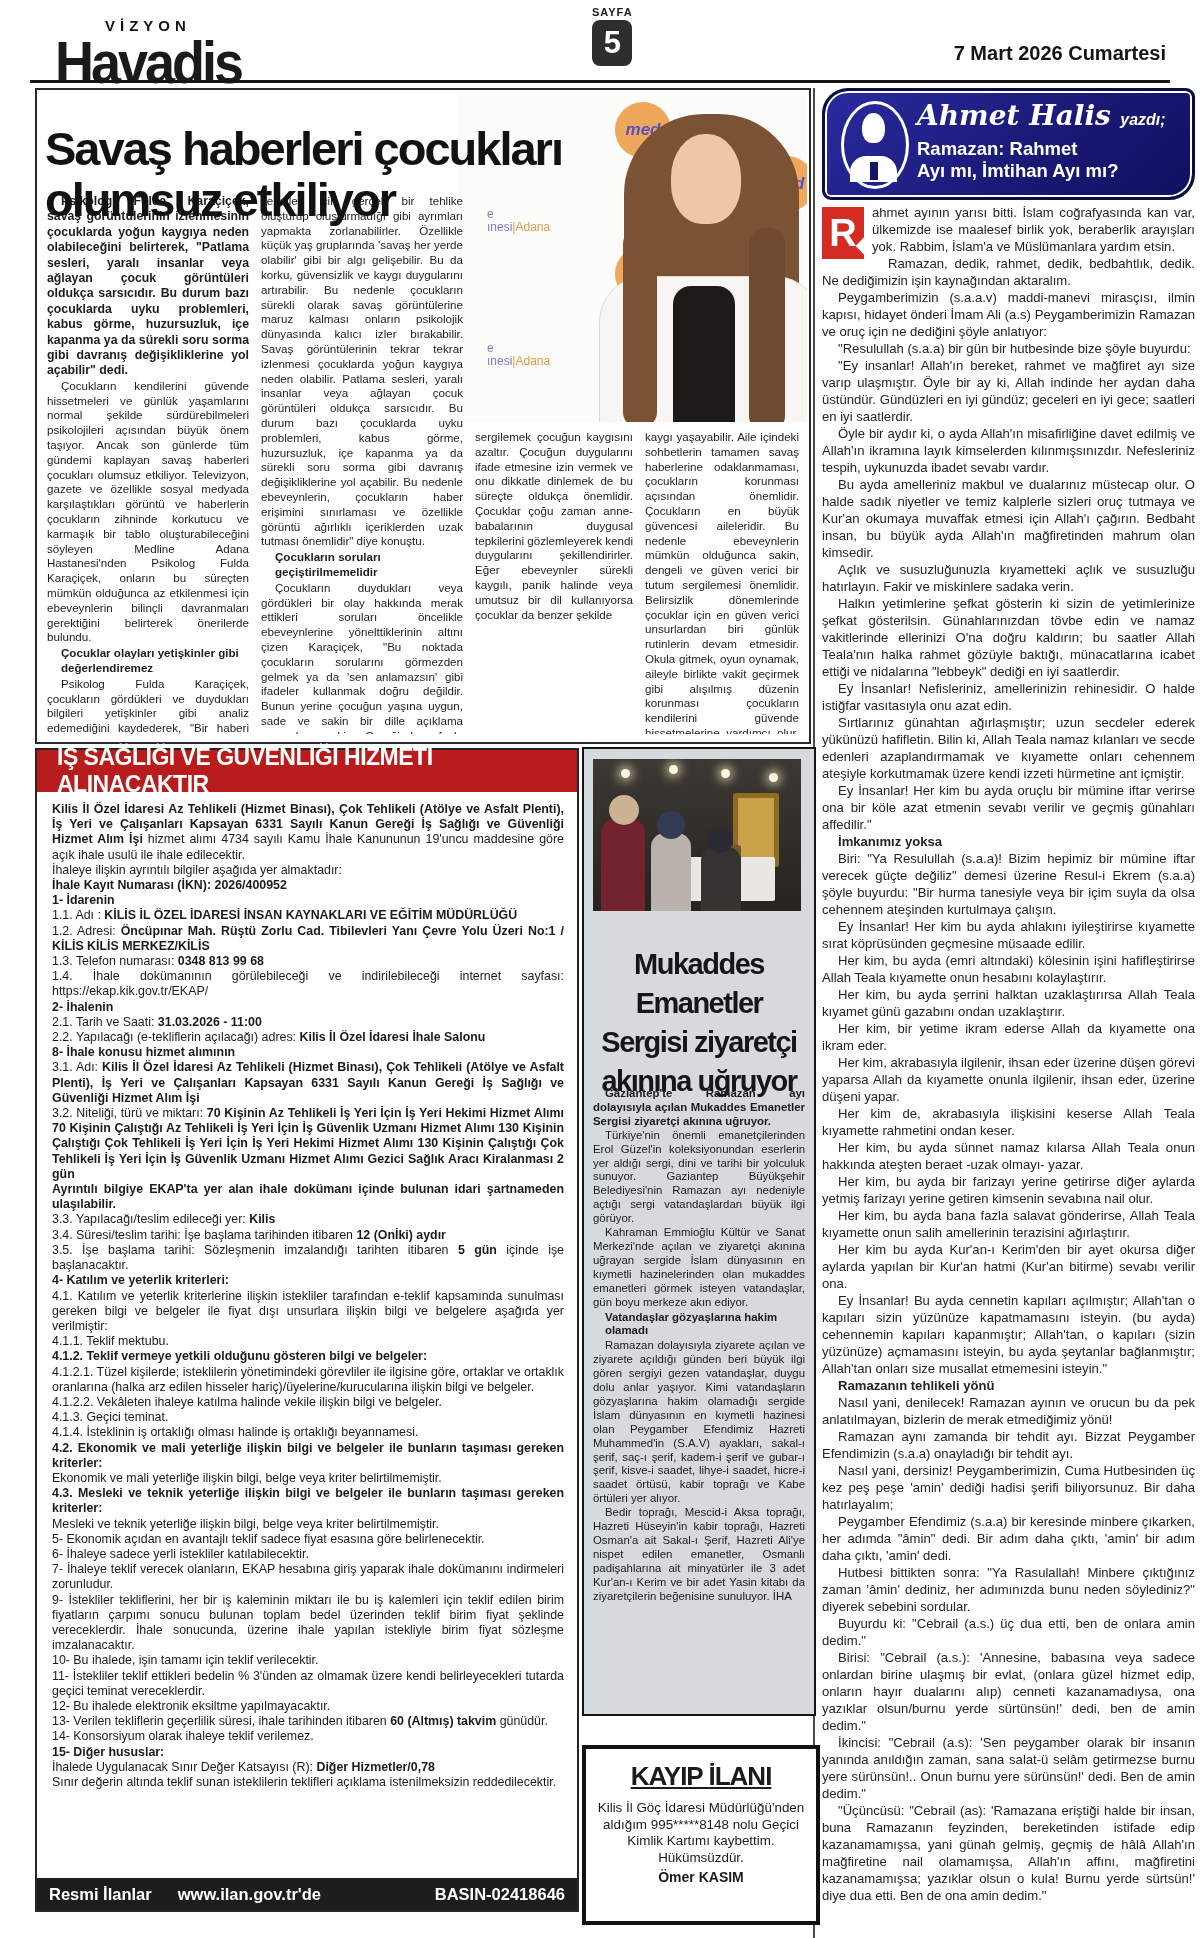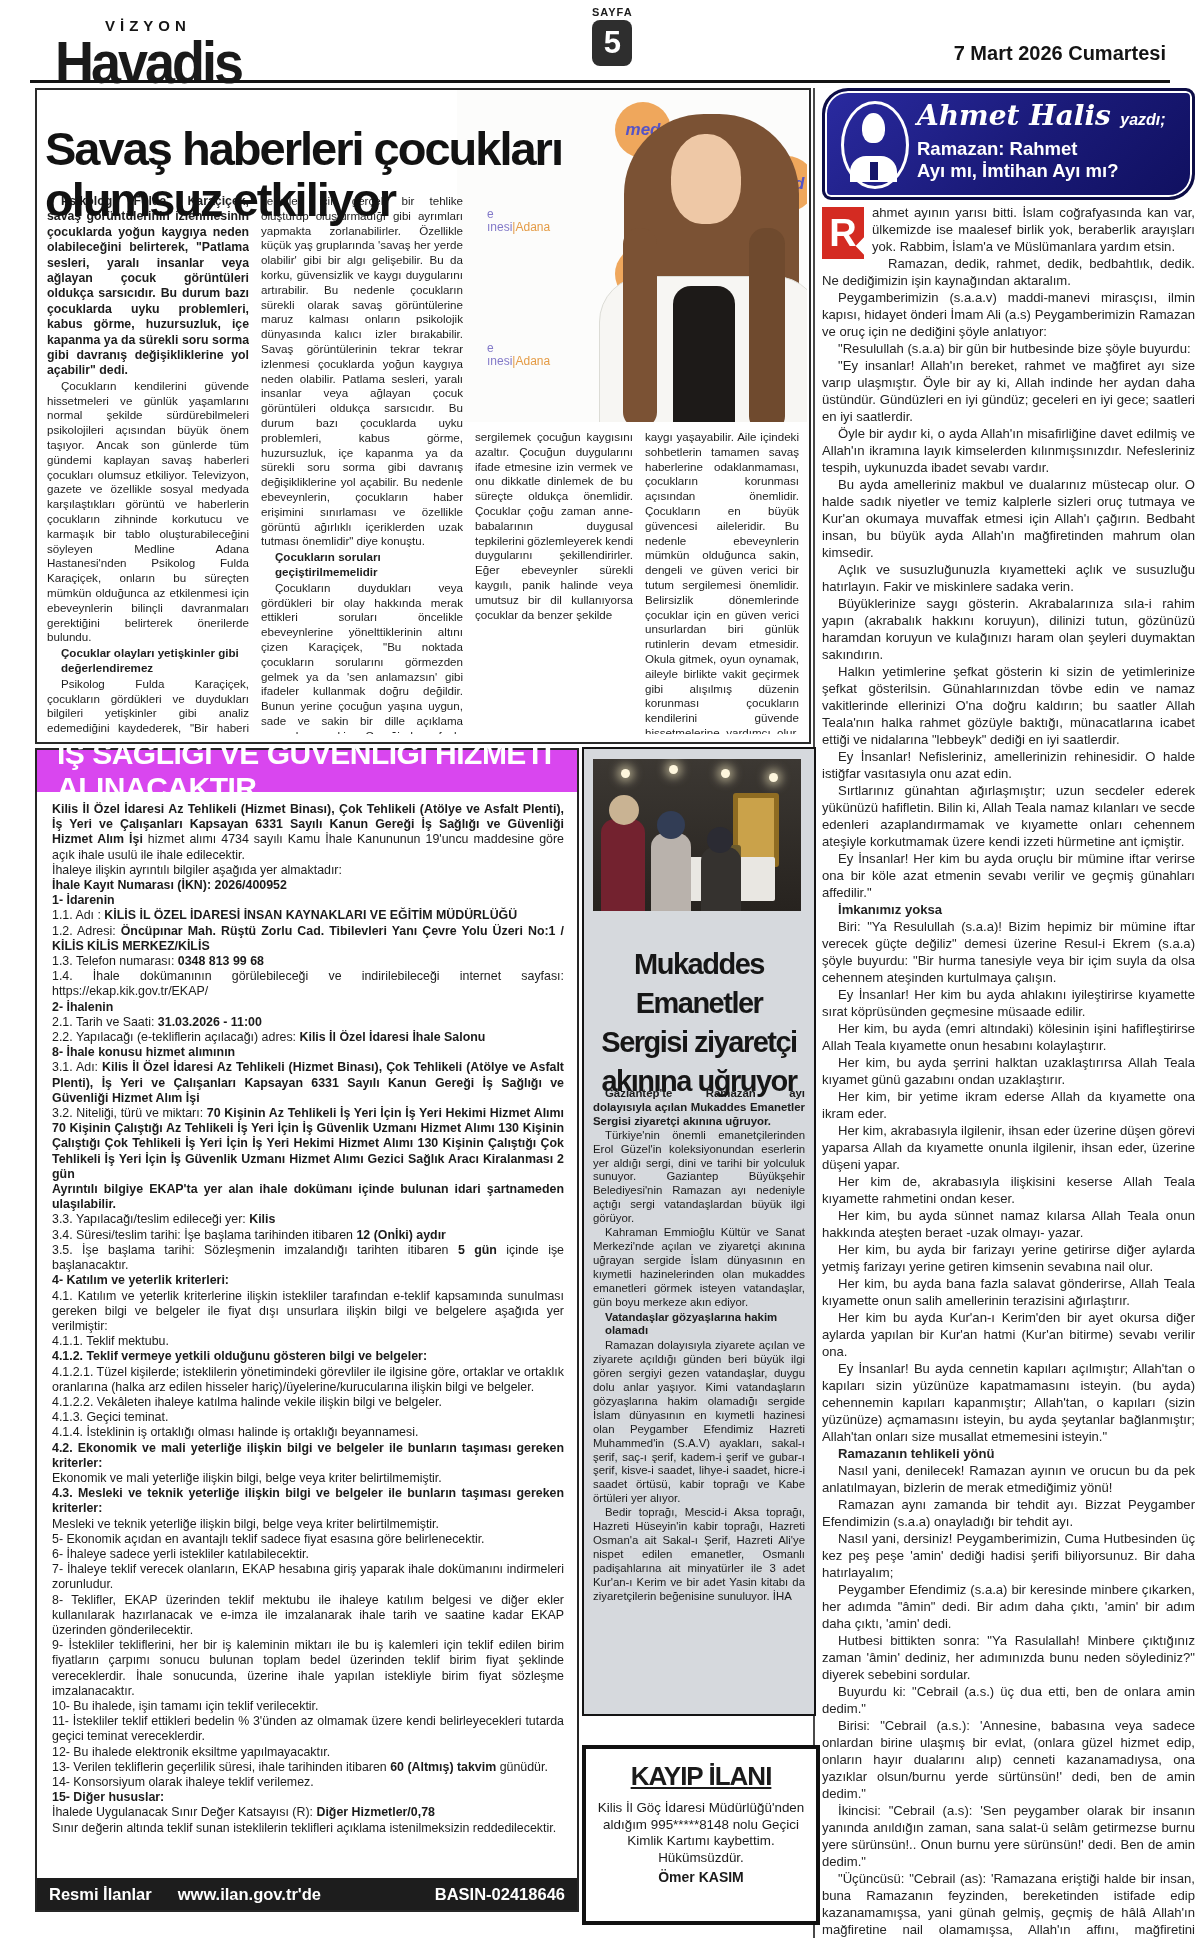--- a/index.html
+++ b/index.html
@@ -40,22 +40,22 @@
   .c.c1{left:10px;width:202px;}
   .c.c2{left:224px;width:202px;}
   .c.c3{left:438px;top:340px;height:304px;width:158px;}
   .c.c4{left:608px;width:154px;top:340px;height:304px;}
   .art1 .ln.p{text-indent:14px;}
   .art1 .ln.p0{text-indent:0;}
   .art1 .ln.lead{font-weight:700;text-indent:14px;font-size:12.3px;line-height:15.4px;}
   .art1 .ln.h{font-weight:800;text-align:left;padding-left:14px;margin:1px 0;}
   
   .tender{position:absolute;left:35px;top:748px;width:540px;height:1160px;border:2px solid #262626;background:#fff;}
-  .tender .tbar{height:42px;background:#d946ef;color:#fff;display:flex;align-items:center;
-                padding-left:20px;font-size:30px;font-weight:800;letter-spacing:-0.5px;}
+  .tender .tbar{height:42px;background:#b91c1c;color:#fff;display:flex;align-items:center;
+                padding-left:20px;font-size:23px;font-weight:800;letter-spacing:-0.5px;}
   .tender .tbody{padding:10px 13px 0 15px;font-size:12.4px;line-height:15.2px;text-align:justify;
                  height:1046px;overflow:hidden;}
   .tender .tfoot{position:absolute;bottom:0;left:0;right:0;height:32px;background:#1d1d1d;color:#fff;
                  display:flex;align-items:center;justify-content:space-between;padding:0 12px;
                  font-weight:700;font-size:16.5px;}
   .tender .tfoot .fl span{margin-right:26px;}
   
   .muk{position:absolute;left:582px;top:747px;width:230px;height:965px;background:#d6d9dd;border:2px solid #141414;}
   .photo2{position:absolute;left:9px;top:10px;width:208px;height:152px;background:linear-gradient(#3c3833,#27231f);overflow:hidden;}
   .photo2 .spot{position:absolute;width:9px;height:9px;border-radius:50%;background:#fef6dd;box-shadow:0 0 10px 4px rgba(255,244,200,.55);}
@@ -206,21 +206,20 @@
         <div class="ln p"><span>4.1.2.2. Vekâleten ihaleye katılma halinde vekile ilişkin bilgi ve belgeler.</span></div>
         <div class="ln p"><span>4.1.3. Geçici teminat.</span></div>
         <div class="ln p"><span>4.1.4. İsteklinin iş ortaklığı olması halinde iş ortaklığı beyannamesi.</span></div>
         <div class="ln p"><span class="b">4.2. Ekonomik ve mali yeterliğe ilişkin bilgi ve belgeler ile bunların taşıması gereken kriterler:</span></div>
         <div class="ln p"><span>Ekonomik ve mali yeterliğe ilişkin bilgi, belge veya kriter belirtilmemiştir.</span></div>
         <div class="ln p"><span class="b">4.3. Mesleki ve teknik yeterliğe ilişkin bilgi ve belgeler ile bunların taşıması gereken kriterler:</span></div>
         <div class="ln p"><span>Mesleki ve teknik yeterliğe ilişkin bilgi, belge veya kriter belirtilmemiştir.</span></div>
         <div class="ln p"><span>5- Ekonomik açıdan en avantajlı teklif sadece fiyat esasına göre belirlenecektir.</span></div>
         <div class="ln p"><span>6- İhaleye sadece yerli istekliler katılabilecektir.</span></div>
         <div class="ln p"><span>7- İhaleye teklif verecek olanların, EKAP hesabına giriş yaparak ihale dokümanını indirmeleri zorunludur.</span></div>
-        <div class="ln p"><span>8- Teklifler, EKAP üzerinden teklif mektubu ile ihaleye katılım belgesi ve diğer ekler kullanılarak hazırlanacak ve e-imza ile imzalanarak ihale tarih ve saatine kadar EKAP üzerinden gönderilecektir.</span></div>
         <div class="ln p"><span>9- İstekliler tekliflerini, her bir iş kaleminin miktarı ile bu iş kalemleri için teklif edilen birim fiyatların çarpımı sonucu bulunan toplam bedel üzerinden teklif birim fiyat şeklinde vereceklerdir. İhale sonucunda, üzerine ihale yapılan istekliyle birim fiyat sözleşme imzalanacaktır.</span></div>
         <div class="ln p"><span>10- Bu ihalede, işin tamamı için teklif verilecektir.</span></div>
         <div class="ln p"><span>11- İstekliler teklif ettikleri bedelin % 3'ünden az olmamak üzere kendi belirleyecekleri tutarda geçici teminat vereceklerdir.</span></div>
         <div class="ln p"><span>12- Bu ihalede elektronik eksiltme yapılmayacaktır.</span></div>
         <div class="ln p"><span>13- Verilen tekliflerin geçerlilik süresi, ihale tarihinden itibaren </span><span class="b">60 (Altmış) takvim</span><span> günüdür.</span></div>
         <div class="ln p"><span>14- Konsorsiyum olarak ihaleye teklif verilemez.</span></div>
         <div class="ln p"><span class="b">15- Diğer hususlar:</span></div>
         <div class="ln p"><span>İhalede Uygulanacak Sınır Değer Katsayısı (R): </span><span class="b">Diğer Hizmetler/0,78</span></div>
         <div class="ln p"><span>Sınır değerin altında teklif sunan isteklilerin teklifleri açıklama istenilmeksizin reddedilecektir.</span></div>
       </div>
@@ -292,21 +291,20 @@
       <div class="dropcap">R</div>
       <div>
           <div class="ln first"><span>ahmet ayının yarısı bitti. İslam coğrafyasında kan var, ülkemizde ise maalesef birlik yok, beraberlik arayışları yok. Rabbim, İslam'a ve Müslümanlara yardım etsin.</span></div>
           <div class="ln p"><span>Ramazan, dedik, rahmet, dedik, bedbahtlık, dedik. Ne dediğimizin işin kaynağından aktaralım.</span></div>
           <div class="ln p"><span>Peygamberimizin (s.a.a.v) maddi-manevi mirasçısı, ilmin kapısı, hidayet önderi İmam Ali (a.s) Peygamberimizin Ramazan ve oruç için ne dediğini şöyle anlatıyor:</span></div>
           <div class="ln p"><span>"Resulullah (s.a.a) bir gün bir hutbesinde bize şöyle buyurdu:</span></div>
           <div class="ln p"><span>"Ey insanlar! Allah'ın bereket, rahmet ve mağfiret ayı size varıp ulaşmıştır. Öyle bir ay ki, Allah indinde her aydan daha üstündür. Gündüzleri en iyi gündüz; geceleri en iyi gece; saatleri en iyi saatlerdir.</span></div>
           <div class="ln p"><span>Öyle bir aydır ki, o ayda Allah'ın misafirliğine davet edilmiş ve Allah'ın ikramına layık kimselerden kılınmışsınızdır. Nefesleriniz tespih, uykunuzda ibadet sevabı vardır.</span></div>
           <div class="ln p"><span>Bu ayda amelleriniz makbul ve dualarınız müstecap olur. O halde sadık niyetler ve temiz kalplerle sizleri oruç tutmaya ve Kur'an okumaya muvaffak etmesi için Allah'ı çağırın. Bedbaht insan, bu büyük ayda Allah'ın mağfiretinden mahrum olan kimsedir.</span></div>
           <div class="ln p"><span>Açlık ve susuzluğunuzla kıyametteki açlık ve susuzluğu hatırlayın. Fakir ve miskinlere sadaka verin.</span></div>
-          <div class="ln p"><span>Büyüklerinize saygı gösterin. Akrabalarınıza sıla-i rahim yapın (akrabalık hakkını koruyun), dilinizi tutun, gözünüzü haramdan koruyun ve kulağınızı haram olan şeyleri duymaktan sakındırın.</span></div>
           <div class="ln p"><span>Halkın yetimlerine şefkat gösterin ki sizin de yetimlerinize şefkat gösterilsin. Günahlarınızdan tövbe edin ve namaz vakitlerinde ellerinizi O'na doğru kaldırın; bu saatler Allah Teala'nın halka rahmet gözüyle baktığı, münacatlarına icabet ettiği ve nidalarına "lebbeyk" dediği en iyi saatlerdir.</span></div>
           <div class="ln p"><span>Ey İnsanlar! Nefis­leriniz, amellerinizin rehinesidir. O halde istiğfar vasıtasıyla onu azat edin.</span></div>
           <div class="ln p"><span>Sırtlarınız günahtan ağırlaşmıştır; uzun secdeler ederek yükünüzü hafifletin. Bilin ki, Allah Teala namaz kılanları ve secde edenleri azaplandırmamak ve kıyamette onları cehennem ateşiyle korkutmamak üzere kendi izzeti hürmetine ant içmiştir.</span></div>
           <div class="ln p"><span>Ey İnsanlar! Her kim bu ayda oruçlu bir mümine iftar verirse ona bir köle azat etmenin sevabı verilir ve geçmiş günahları affedilir."</span></div>
           <div class="ln h"><span class="b">İmkanımız yoksa</span></div>
           <div class="ln p"><span>Biri: "Ya Resulullah (s.a.a)! Bizim hepimiz bir mümine iftar verecek güçte değiliz" demesi üzerine Resul-i Ekrem (s.a.a) şöyle buyurdu: "Bir hurma tanesiyle veya bir içim suyla da olsa cehennem ateşinden kurtulmaya çalışın.</span></div>
           <div class="ln p"><span>Ey İnsanlar! Her kim bu ayda ahlakını iyileştirirse kıyamette sırat köprüsünden geçmesine müsaade edilir.</span></div>
           <div class="ln p"><span>Her kim, bu ayda (emri altındaki) kölesinin işini hafifleştirirse Allah Teala kıyamette onun hesabını kolaylaştırır.</span></div>
           <div class="ln p"><span>Her kim, bu ayda şerrini halktan uzaklaştırırsa Allah Teala kıyamet günü gazabını ondan uzaklaştırır.</span></div>
           <div class="ln p"><span>Her kim, bir yetime ikram ederse Allah da kıyamette ona ikram eder.</span></div>

